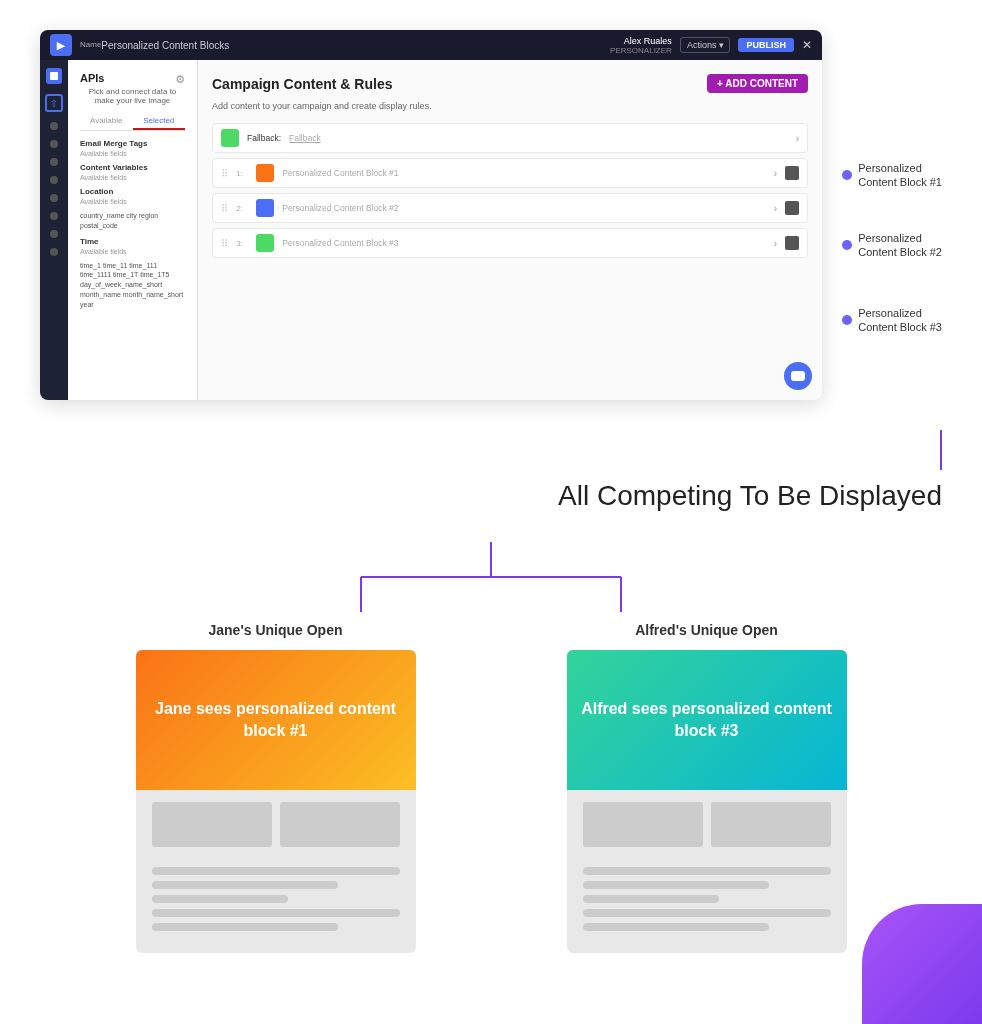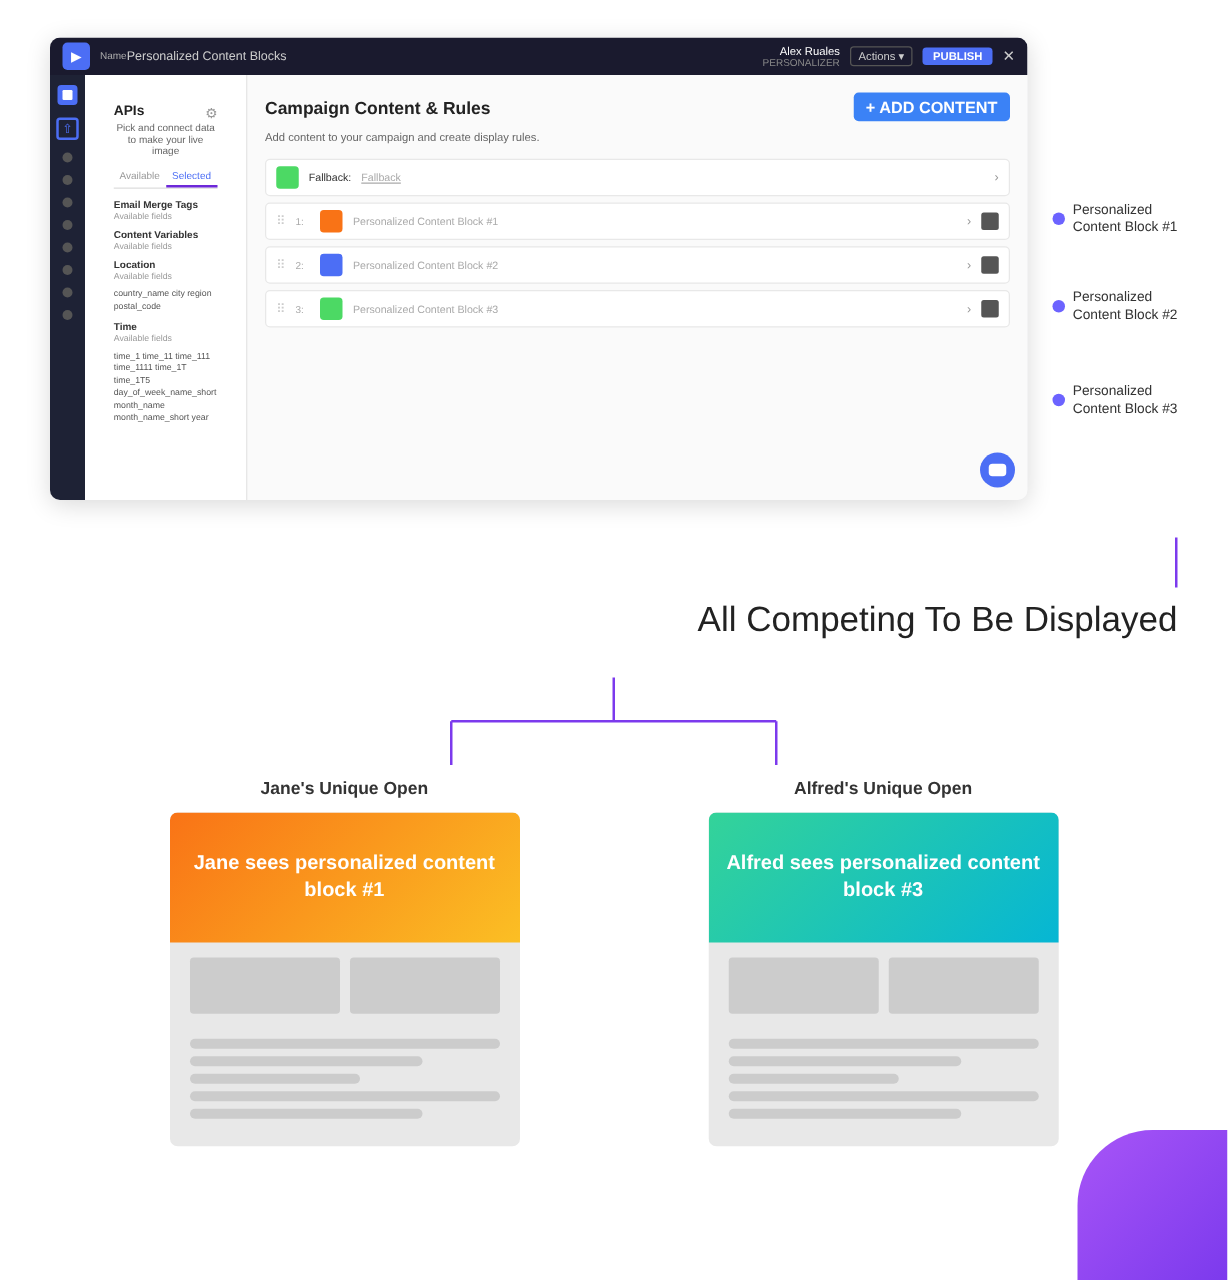--- a/index.html
+++ b/index.html
@@ -146,21 +146,21 @@
       height: 8px;
       border-radius: 50%;
       background: #555;
     }
 
     
     .mockup-api-panel {
       width: 130px;
       background: #fff;
       border-right: 1px solid #e0e0e0;
-      padding: 23px;
+      padding: 12px;
       font-size: 9px;
     }
     .api-panel-header {
       font-size: 11px;
       font-weight: 700;
       text-align: center;
       margin-bottom: 3px;
       color: #222;
     }
     .api-panel-subtitle {
@@ -176,21 +176,21 @@
     }
     .api-tab {
       flex: 1;
       text-align: center;
       font-size: 8px;
       padding: 3px 0;
       color: #999;
     }
     .api-tab-active {
       color: #4c6ef5;
-      border-bottom: 2px solid #6d28d9;
+      border-bottom: 2px solid #b91c1c;
     }
     .api-section-title {
       font-weight: 700;
       font-size: 8px;
       color: #333;
       margin-bottom: 2px;
     }
     .api-section-sub {
       color: #999;
       font-size: 7px;
@@ -214,25 +214,25 @@
       justify-content: space-between;
       align-items: center;
       margin-bottom: 8px;
     }
     .campaign-title {
       font-size: 14px;
       font-weight: 700;
       color: #222;
     }
     .add-content-btn {
-      background: #3b82f6;
+      background: #a21caf;
       color: #fff;
       border: none;
       border-radius: 4px;
-      font-size: 13px;
+      font-size: 10px;
       padding: 4px 10px;
       cursor: pointer;
       font-weight: 600;
     }
     .campaign-subtitle {
       font-size: 9px;
       color: #666;
       margin-bottom: 12px;
     }
 
@@ -351,21 +351,21 @@
 
     .email-mockup {
       background: #e8e8e8;
       border-radius: 6px;
       overflow: hidden;
       padding: 0 0 16px 0;
     }
 
     .email-hero {
       width: 100%;
-      height: 104px;
+      height: 140px;
       display: flex;
       align-items: center;
       justify-content: center;
       font-size: 16px;
       font-weight: 700;
       color: #fff;
       text-align: center;
       padding: 11px;
       line-height: 1.4;
     }

